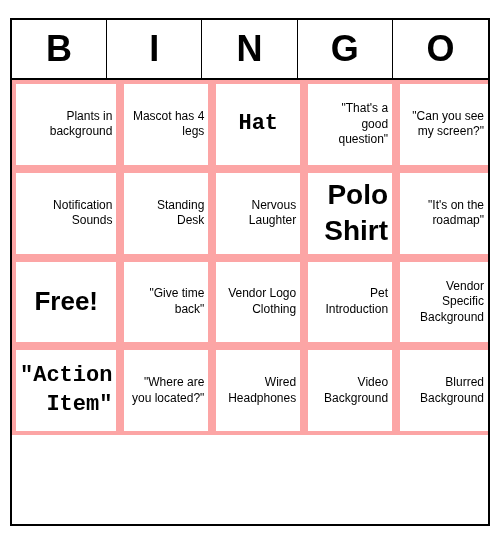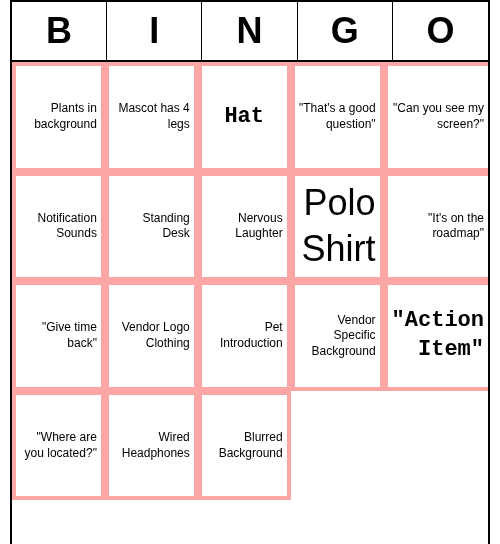--- a/index.html
+++ b/index.html
@@ -46,22 +46,22 @@
       min-height: 88px;
       font-size: 12px;
       line-height: 1.3;
     }
     .bingo-cell.large-text {
       font-size: 22px;
       font-weight: bold;
       font-family: Liberation Mono, monospace;
     }
     .bingo-cell.xlarge-text {
-      font-size: 36px;
-      font-weight: normal;
+      font-size: 28px;
+      font-weight: bold;
     }
     .bingo-cell.free {
       font-size: 26px;
       font-weight: bold;
     }
     .bingo-cell:nth-child(5n) {
       border-right: none;
     }
     .bingo-cell:nth-child(n+21) {
       border-bottom: none;
@@ -82,22 +82,24 @@
   <div class="bingo-cell">Plants in background</div>
       <div class="bingo-cell">Mascot has 4 legs</div>
       <div class="bingo-cell large-text">Hat</div>
       <div class="bingo-cell">"That's a good question"</div>
       <div class="bingo-cell">"Can you see my screen?"</div>
       <div class="bingo-cell">Notification Sounds</div>
       <div class="bingo-cell">Standing Desk</div>
       <div class="bingo-cell">Nervous Laughter</div>
       <div class="bingo-cell xlarge-text">Polo Shirt</div>
       <div class="bingo-cell">"It's on the roadmap"</div>
+      <div class="bingo-cell free">Free!</div>
       <div class="bingo-cell">"Give time back"</div>
       <div class="bingo-cell">Vendor Logo Clothing</div>
       <div class="bingo-cell">Pet Introduction</div>
       <div class="bingo-cell">Vendor Specific Background</div>
       <div class="bingo-cell large-text">"Action Item"</div>
       <div class="bingo-cell">"Where are you located?"</div>
       <div class="bingo-cell">Wired Headphones</div>
+      <div class="bingo-cell">Video Background</div>
       <div class="bingo-cell">Blurred Background</div>
     </div>
 </div>
 
 </body></html>

